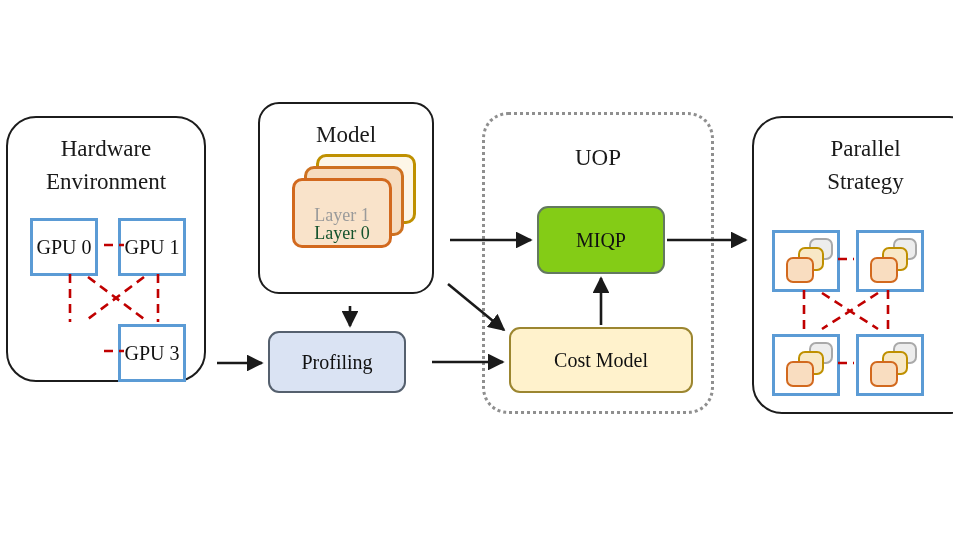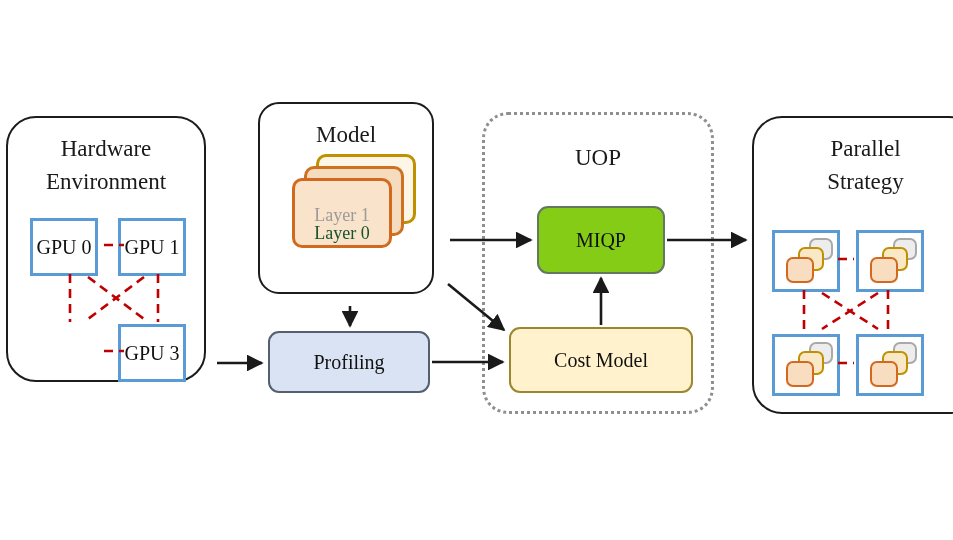--- a/index.html
+++ b/index.html
@@ -23,21 +23,21 @@
 
   
   .gpu, .snode { position:absolute; background:#fff; border:3px solid #5B9BD5; }
   .gpu  { width:68px; height:58px; display:flex; align-items:center; justify-content:center;
           font-size:20px; color:#111; }
   .snode{ width:68px; height:62px; }
 
   
   .proc { position:absolute; display:flex; align-items:center; justify-content:center;
           font-size:20px; color:#111; border-radius:11px; }
-  .proc.profiling { left:268px; top:331px; width:162px; height:62px;
+  .proc.profiling { left:268px; top:331px; width:138px; height:62px;
                     background:#DAE3F3; border:2px solid #55606E; }
   .proc.miqp      { left:537px; top:206px; width:128px; height:68px;
                     background:#84cc16; border:2px solid #63795F; }
   .proc.cost      { left:509px; top:327px; width:184px; height:66px;
                     background:#FFF2CC; border:2px solid #9C8630; }
 
   
   .layer { position:absolute; width:100px; height:70px; border-radius:10px; }
   .layer.back  { left:56px; top:50px; border:3px solid #BF9000; background:#FDF6E7; }
   .layer.mid   { left:44px; top:62px; border:3px solid #CE7120; background:#F6DCBF; }

